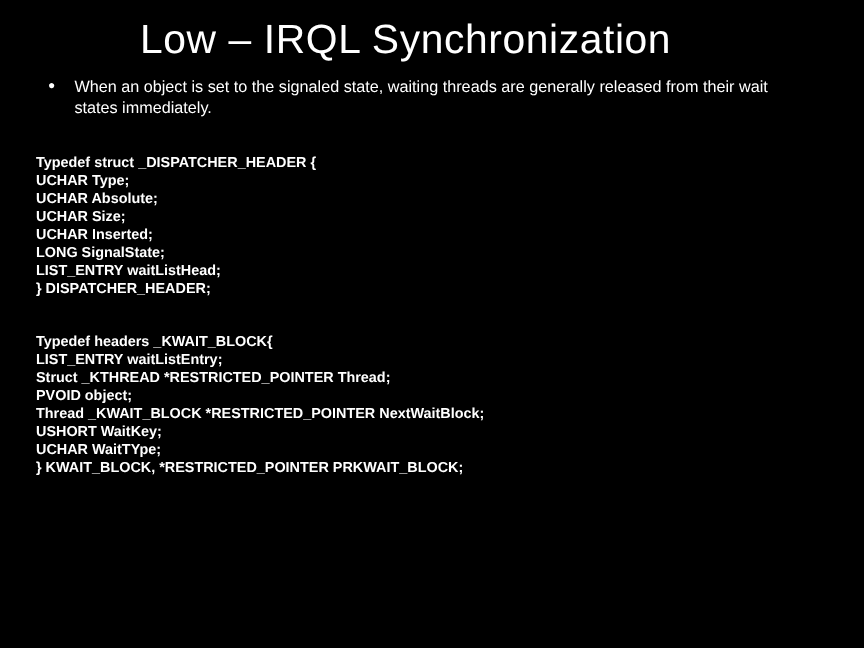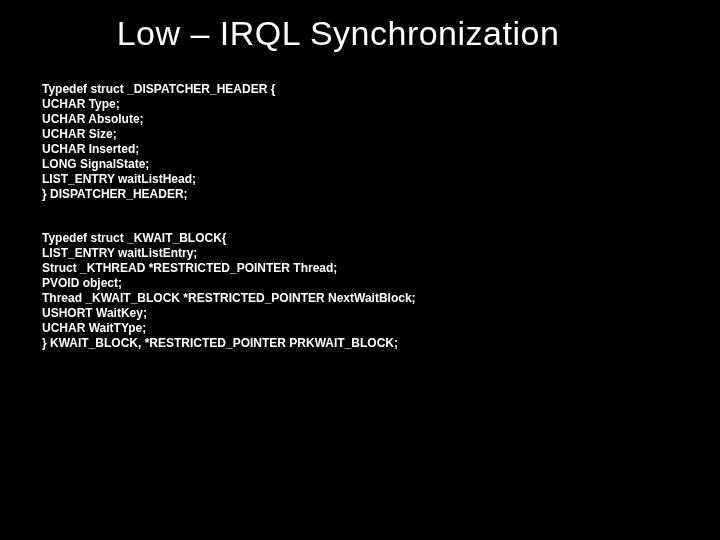--- a/index.html
+++ b/index.html
@@ -54,47 +54,47 @@
     padding-left: 26px;
     text-indent: -26px;
   }
   .italic { font-style: italic; }
   .codeblock {
     font-size: 12px;
     line-height: 1.25;
     font-weight: bold;
     margin-top: 14px;
     white-space: pre;
-    margin-left: 12px;
   }
 </style>
 </head>
 <body>
 
 <div class="slide">
   <h1 class="title">Low – IRQL Synchronization</h1>
 
   <div class="body">
     <ul class="bullets">
+      <li>When an object is set to the signaled state, waiting threads are generally released from their wait states immediately.</li>
     </ul>
 
 
 
     <div class="codeblock">
 <span>Typedef struct _DISPATCHER_HEADER {</span>
 <span>UCHAR Type;</span>
 <span>UCHAR Absolute;</span>
 <span>UCHAR Size;</span>
 <span>UCHAR Inserted;</span>
 <span>LONG SignalState;</span>
 <span>LIST_ENTRY waitListHead;</span>
 <span>} DISPATCHER_HEADER;</span></div>
 
     <div class="codeblock">
-<span>Typedef struct _KWAIT_BLOCK{</span>
+<span>Typedef headers _KWAIT_BLOCK{</span>
 <span>LIST_ENTRY waitListEntry;</span>
 <span>Struct _KTHREAD *RESTRICTED_POINTER Thread;</span>
 <span>PVOID object;</span>
 <span>Thread _KWAIT_BLOCK *RESTRICTED_POINTER NextWaitBlock;</span>
 <span>USHORT WaitKey;</span>
 <span>UCHAR WaitTYpe;</span>
 <span>} KWAIT_BLOCK, *RESTRICTED_POINTER PRKWAIT_BLOCK;</span></div>
 
   </div>
 </div>

